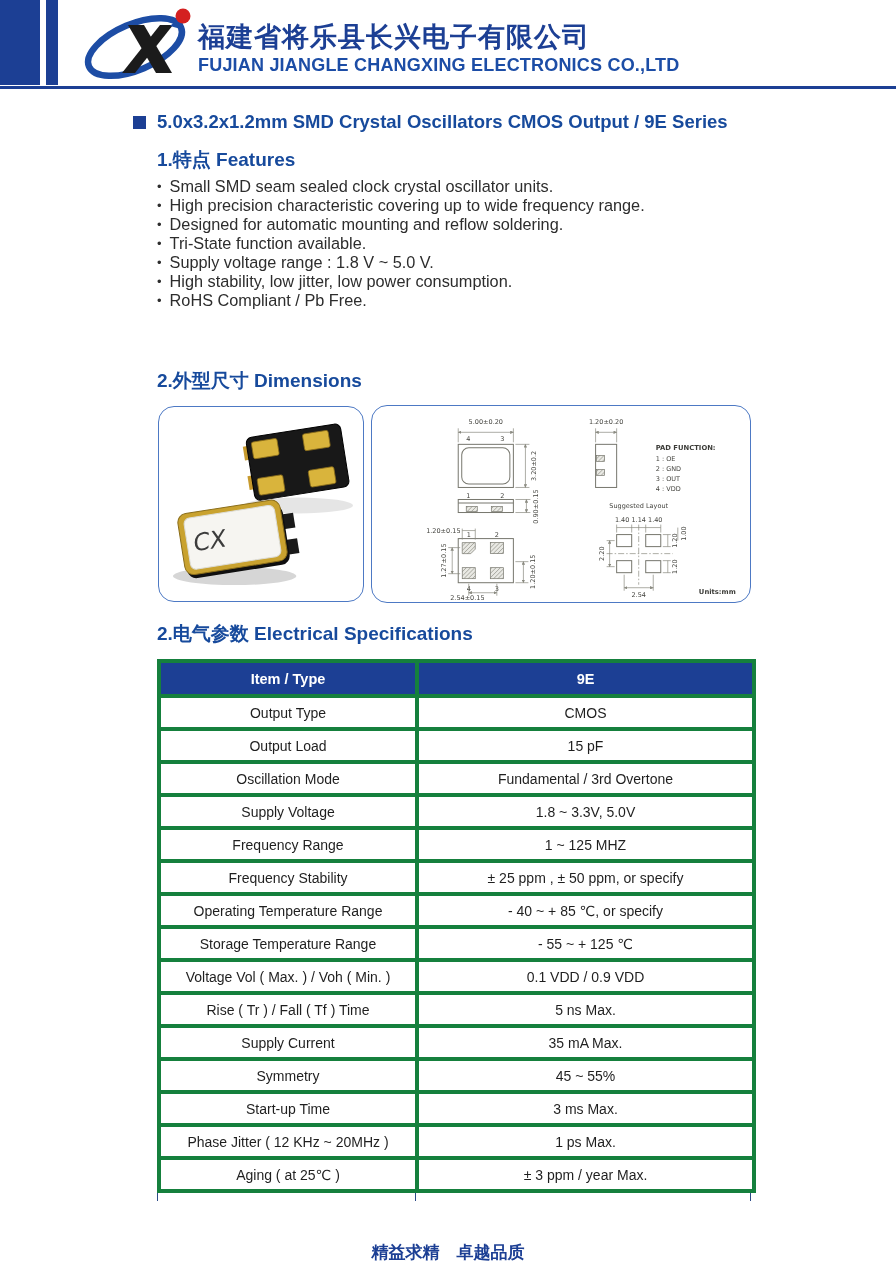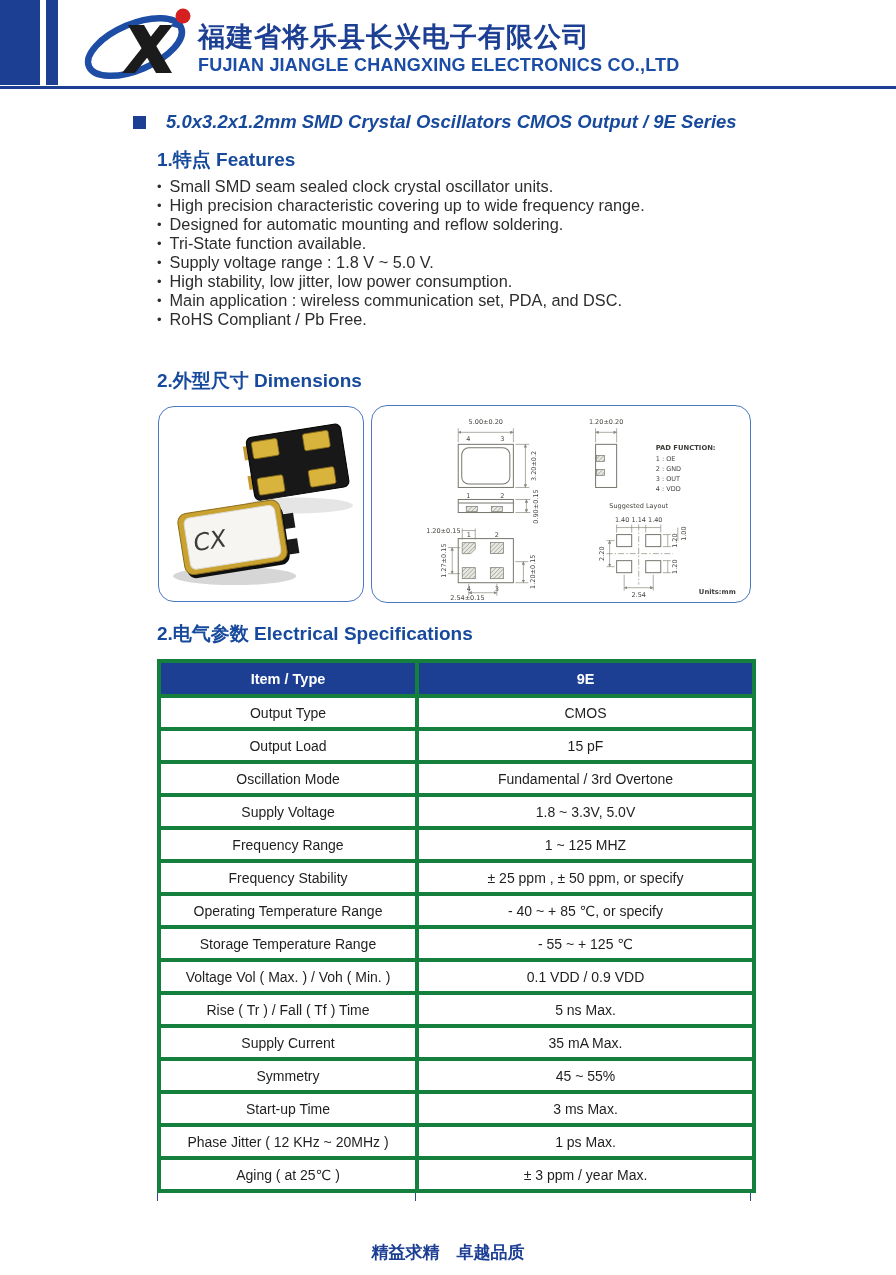--- a/index.html
+++ b/index.html
@@ -10,21 +10,21 @@
   
   .bar-a { position:absolute; left:0; top:0; width:40px; height:85px; background:#1c3f94; }
   .bar-b { position:absolute; left:46px; top:0; width:12px; height:85px; background:#1c3f94; }
   .header-rule { position:absolute; left:0; top:86px; width:896px; height:3px; background:#1c3f94; }
   .logo { position:absolute; left:78px; top:3px; width:118px; height:82px; }
   .company { position:absolute; left:198px; top:21px; }
   .company-cn { font-size:27px; font-weight:bold; color:#1c3f94; letter-spacing:1px; line-height:32px; }
   .company-en { font-size:18px; font-weight:bold; color:#1c4da6; letter-spacing:.2px; margin-top:2px; }
 
   
-  .title-row { position:absolute; left:133px; top:111px; display:flex; align-items:center; gap:20px;font-style:italic; }
+  .title-row { position:absolute; left:133px; top:111px; display:flex; align-items:center; gap:11px; }
   .title-sq { width:13px; height:13px; background:#1c3f94; flex:0 0 auto; }
   .doc-title { font-size:18.5px; font-weight:bold; color:#174a9c; }
   .sec-h { position:absolute; left:157px; font-size:19px; font-weight:bold; color:#174a9c; }
   .h-feat { top:147px; } .h-dims { top:368px; } .h-spec { top:621px; }
 
   .features { position:absolute; left:157px; top:177px; }
   .feat { font-size:16.3px; color:#2d2d2d; line-height:19px; }
   .feat .dot { font-size:13px; color:#2d2d2d; margin-right:8px; vertical-align:1px; }
 
   
@@ -82,21 +82,20 @@
   </div>
 
   <div class="sec-h h-feat">1.特点 Features</div>
   <div class="features">
     <div class="feat"><span class="dot">•</span><span>Small SMD seam sealed clock crystal oscillator units.</span></div>
       <div class="feat"><span class="dot">•</span><span>High precision characteristic covering up to wide frequency range.</span></div>
       <div class="feat"><span class="dot">•</span><span>Designed for automatic mounting and reflow soldering.</span></div>
       <div class="feat"><span class="dot">•</span><span>Tri-State function available.</span></div>
       <div class="feat"><span class="dot">•</span><span>Supply voltage range : 1.8 V ~ 5.0 V.</span></div>
       <div class="feat"><span class="dot">•</span><span>High stability, low jitter, low power consumption.</span></div>
-      <div class="feat"><span class="dot">•</span><span>Main application : wireless communication set, PDA, and DSC.</span></div>
       <div class="feat"><span class="dot">•</span><span>RoHS Compliant / Pb Free.</span></div>
   </div>
 
   <div class="sec-h h-dims">2.外型尺寸 Dimensions</div>
 
   <div class="card card-left">
     <svg width="203" height="193" viewBox="0 0 204 194">
       <ellipse cx="140" cy="99" rx="55" ry="8" fill="rgba(0,0,0,0.10)"></ellipse>
       <ellipse cx="76" cy="170" rx="62" ry="9" fill="rgba(0,0,0,0.16)"></ellipse>
 

